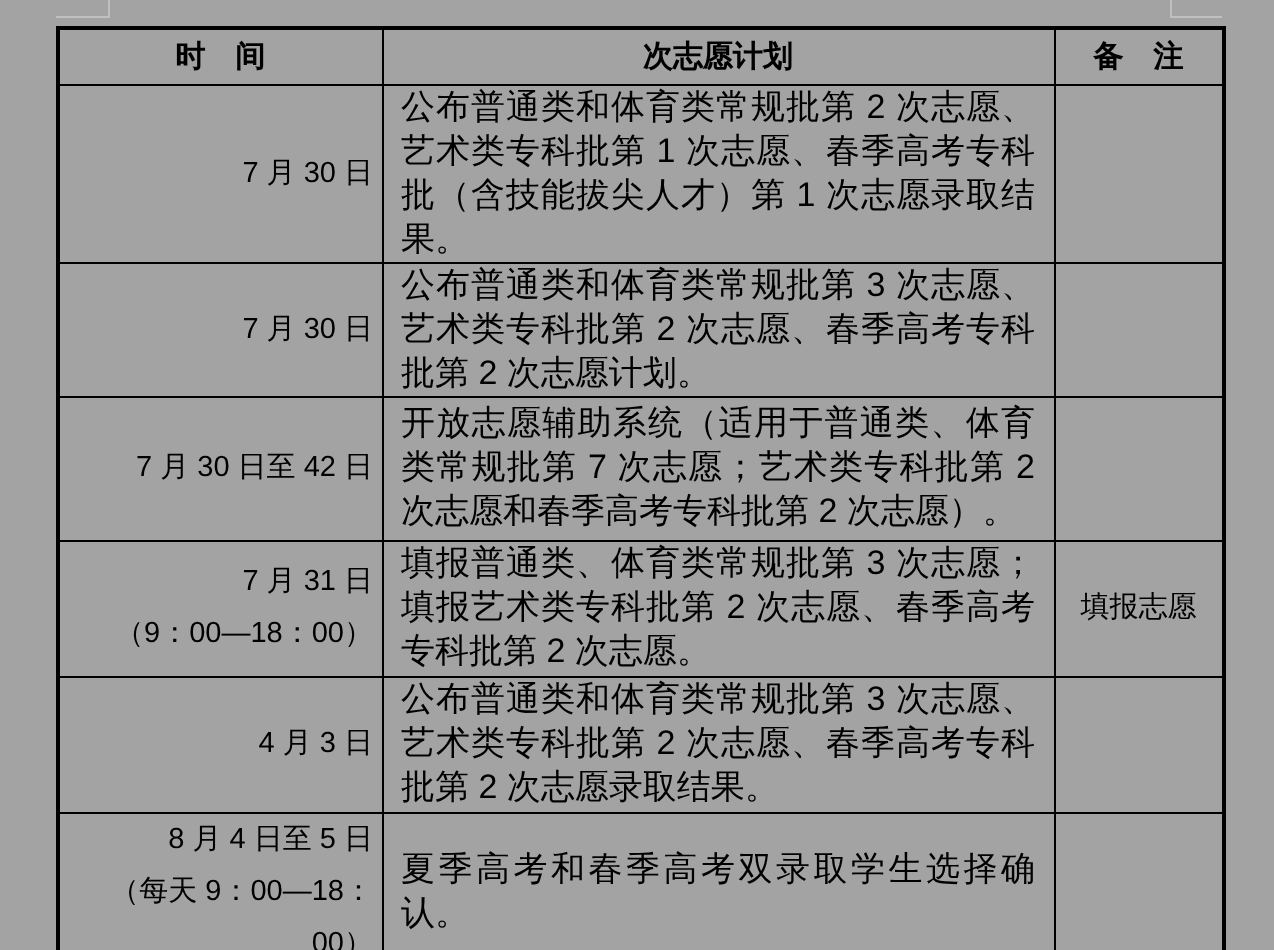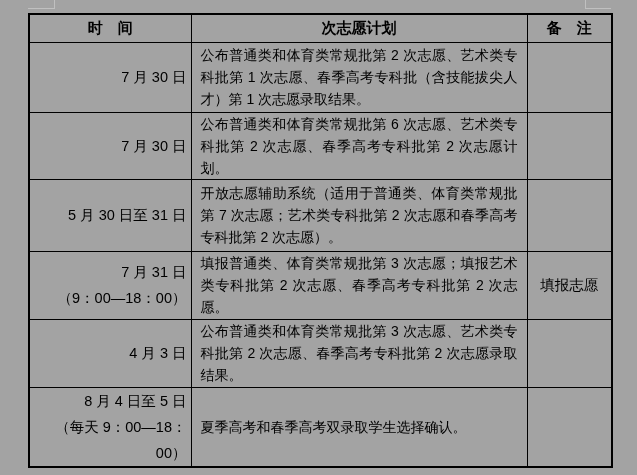--- a/index.html
+++ b/index.html
@@ -56,21 +56,21 @@
 
   td.time-cell {
     text-align: right;
     vertical-align: middle;
     font-size: 14.5px;
     line-height: 26px;
     padding: 0 4px;
   }
   td.content-cell {
     vertical-align: middle;
-    font-size: 14px;
+    font-size: 17px;
     line-height: 22px;
     padding: 0 9px;
     text-align: justify;
     text-justify: inter-character;
   }
   td.note-cell {
     text-align: center;
     vertical-align: middle;
     font-size: 14.5px;
     line-height: 22px;
@@ -107,26 +107,26 @@
           <div></div>
         </td>
         <td class="content-cell">公布普通类和体育类常规批第 2 次志愿、艺术类专科批第 1 次志愿、春季高考专科批（含技能拔尖人才）第 1 次志愿录取结果。</td>
         <td class="note-cell"></td>
       </tr>
       <tr class="r1">
         <td class="time-cell">
           <div>7 月 30 日</div>
           <div></div>
         </td>
-        <td class="content-cell">公布普通类和体育类常规批第 6 次志愿、艺术类专科批第 2 次志愿、春季高考专科批第 2 次志愿计划。</td>
+        <td class="content-cell">公布普通类和体育类常规批第 3 次志愿、艺术类专科批第 2 次志愿、春季高考专科批第 2 次志愿计划。</td>
         <td class="note-cell"></td>
       </tr>
       <tr class="r2">
         <td class="time-cell">
-          <div>5 月 30 日至 31 日</div>
+          <div>7 月 30 日至 42 日</div>
           <div></div>
         </td>
         <td class="content-cell">开放志愿辅助系统（适用于普通类、体育类常规批第 7 次志愿；艺术类专科批第 2 次志愿和春季高考专科批第 2 次志愿）。</td>
         <td class="note-cell"></td>
       </tr>
       <tr class="r3">
         <td class="time-cell">
           <div>7 月 31 日</div>
           <div>（9：00—18：00）</div>
         </td>

